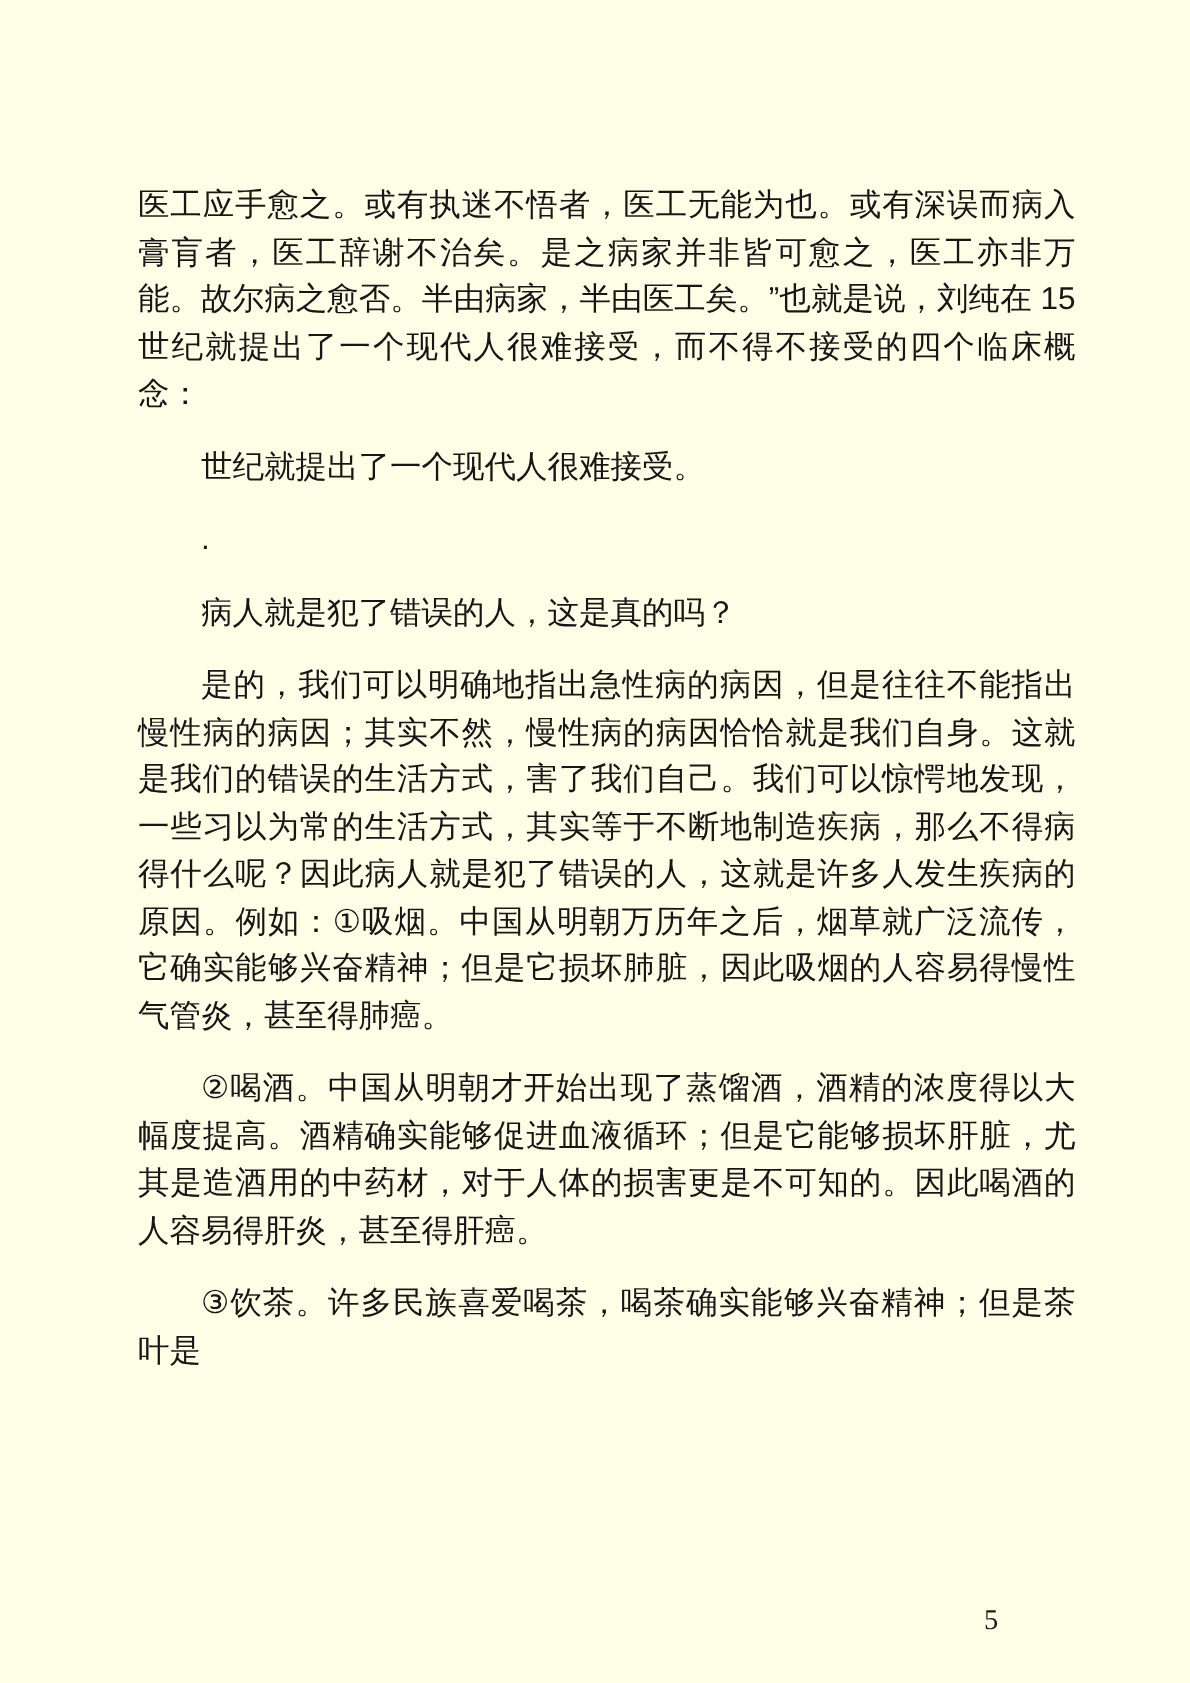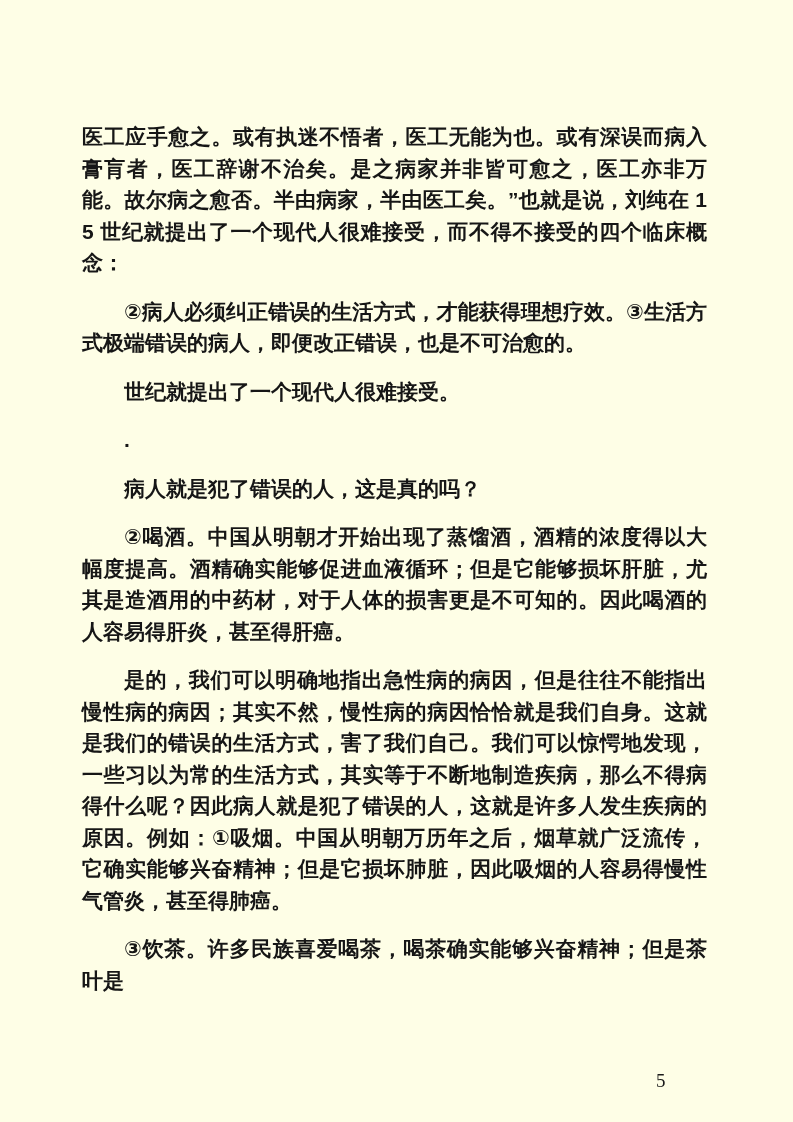--- a/index.html
+++ b/index.html
@@ -14,24 +14,23 @@
     overflow: hidden;
     font-family: "Liberation Sans", "DejaVu Sans", sans-serif;
     color: #161616;
   }
   .page {
     position: absolute;
     inset: 0;
   }
   .content {
     position: absolute;
-    left: 82px;
+    left: 92px;
     top: 121px;
     width: 625px;
-    font-weight: bold;
   }
   .para {
     font-size: 21px;
     line-height: 31.5px;
     margin: 17px 0;
     text-align: justify;
     text-indent: 2em;
     text-justify: inter-ideograph;
     word-break: break-all;
   }
@@ -51,22 +50,21 @@
     color: #1a1a1a;
     text-align: left;
   }
 </style>
 </head>
 <body>
 
 <div class="page">
   <div class="content">
     <p class="para no-indent">医工应手愈之。或有执迷不悟者，医工无能为也。或有深误而病入膏肓者，医工辞谢不治矣。是之病家并非皆可愈之，医工亦非万能。故尔病之愈否。半由病家，半由医工矣。”也就是说，刘纯在 15 世纪就提出了一个现代人很难接受，而不得不接受的四个临床概念：</p>
-    <p class="para">②病人必须纠正错误的生活方式，才能获得理想疗效。③生活方式极端错误的病人，即便改正错误，也是不可治愈的。</p>
     <p class="para">世纪就提出了一个现代人很难接受。</p>
     <p class="para">.</p>
     <p class="para">病人就是犯了错误的人，这是真的吗？</p>
+    <p class="para">是的，我们可以明确地指出急性病的病因，但是往往不能指出慢性病的病因；其实不然，慢性病的病因恰恰就是我们自身。这就是我们的错误的生活方式，害了我们自己。我们可以惊愕地发现，一些习以为常的生活方式，其实等于不断地制造疾病，那么不得病得什么呢？因此病人就是犯了错误的人，这就是许多人发生疾病的原因。例如：①吸烟。中国从明朝万历年之后，烟草就广泛流传，它确实能够兴奋精神；但是它损坏肺脏，因此吸烟的人容易得慢性气管炎，甚至得肺癌。</p>
     <p class="para">②喝酒。中国从明朝才开始出现了蒸馏酒，酒精的浓度得以大幅度提高。酒精确实能够促进血液循环；但是它能够损坏肝脏，尤其是造酒用的中药材，对于人体的损害更是不可知的。因此喝酒的人容易得肝炎，甚至得肝癌。</p>
-    <p class="para">是的，我们可以明确地指出急性病的病因，但是往往不能指出慢性病的病因；其实不然，慢性病的病因恰恰就是我们自身。这就是我们的错误的生活方式，害了我们自己。我们可以惊愕地发现，一些习以为常的生活方式，其实等于不断地制造疾病，那么不得病得什么呢？因此病人就是犯了错误的人，这就是许多人发生疾病的原因。例如：①吸烟。中国从明朝万历年之后，烟草就广泛流传，它确实能够兴奋精神；但是它损坏肺脏，因此吸烟的人容易得慢性气管炎，甚至得肺癌。</p>
     <p class="para">③饮茶。许多民族喜爱喝茶，喝茶确实能够兴奋精神；但是茶叶是</p>
   </div>
   <div class="page-number">5</div>
 </div>
 
 </body></html>

